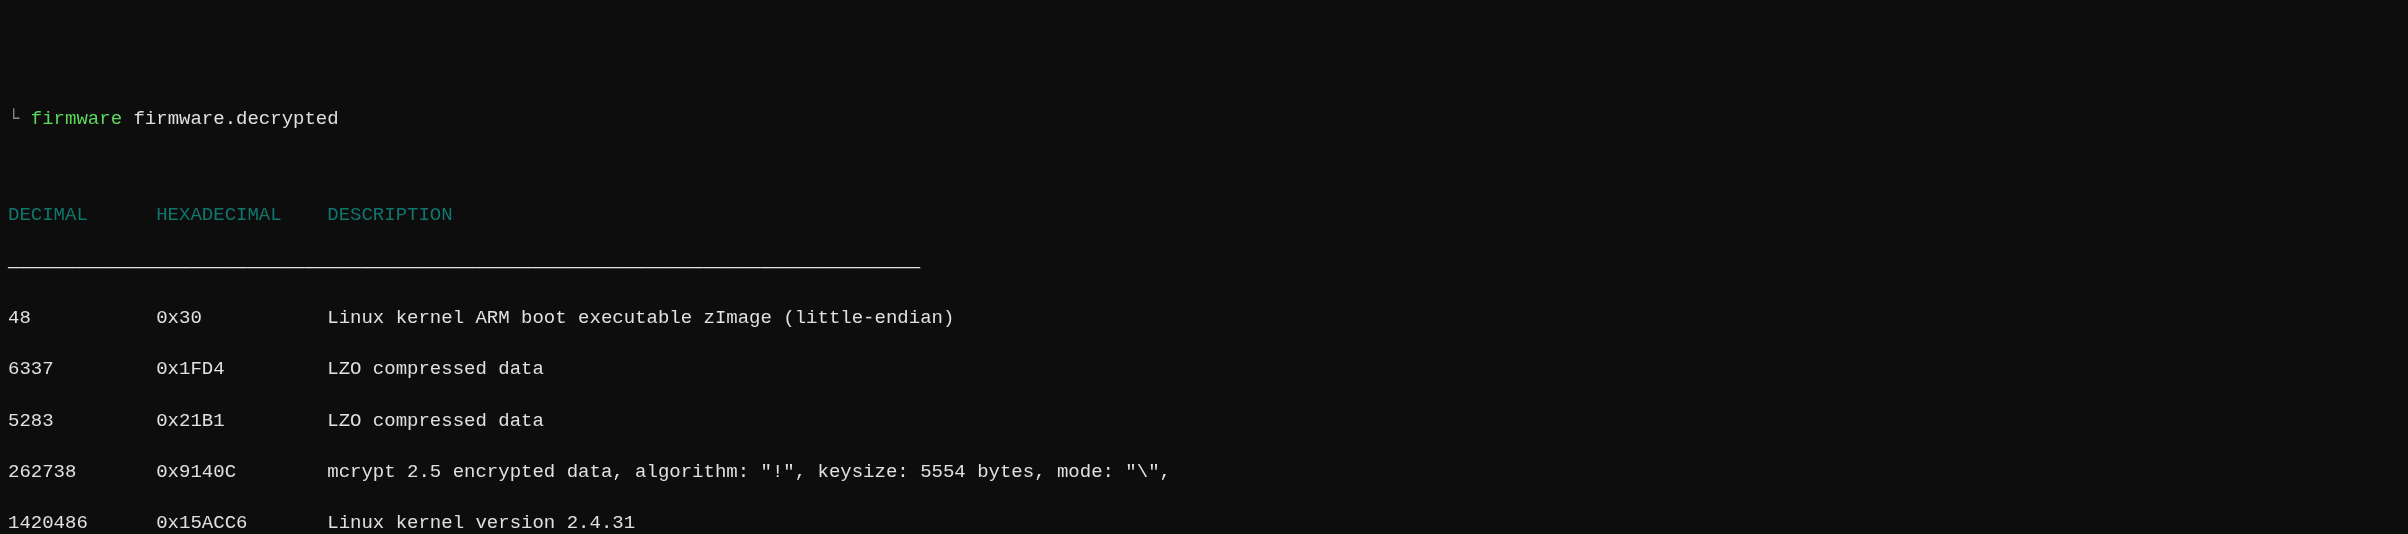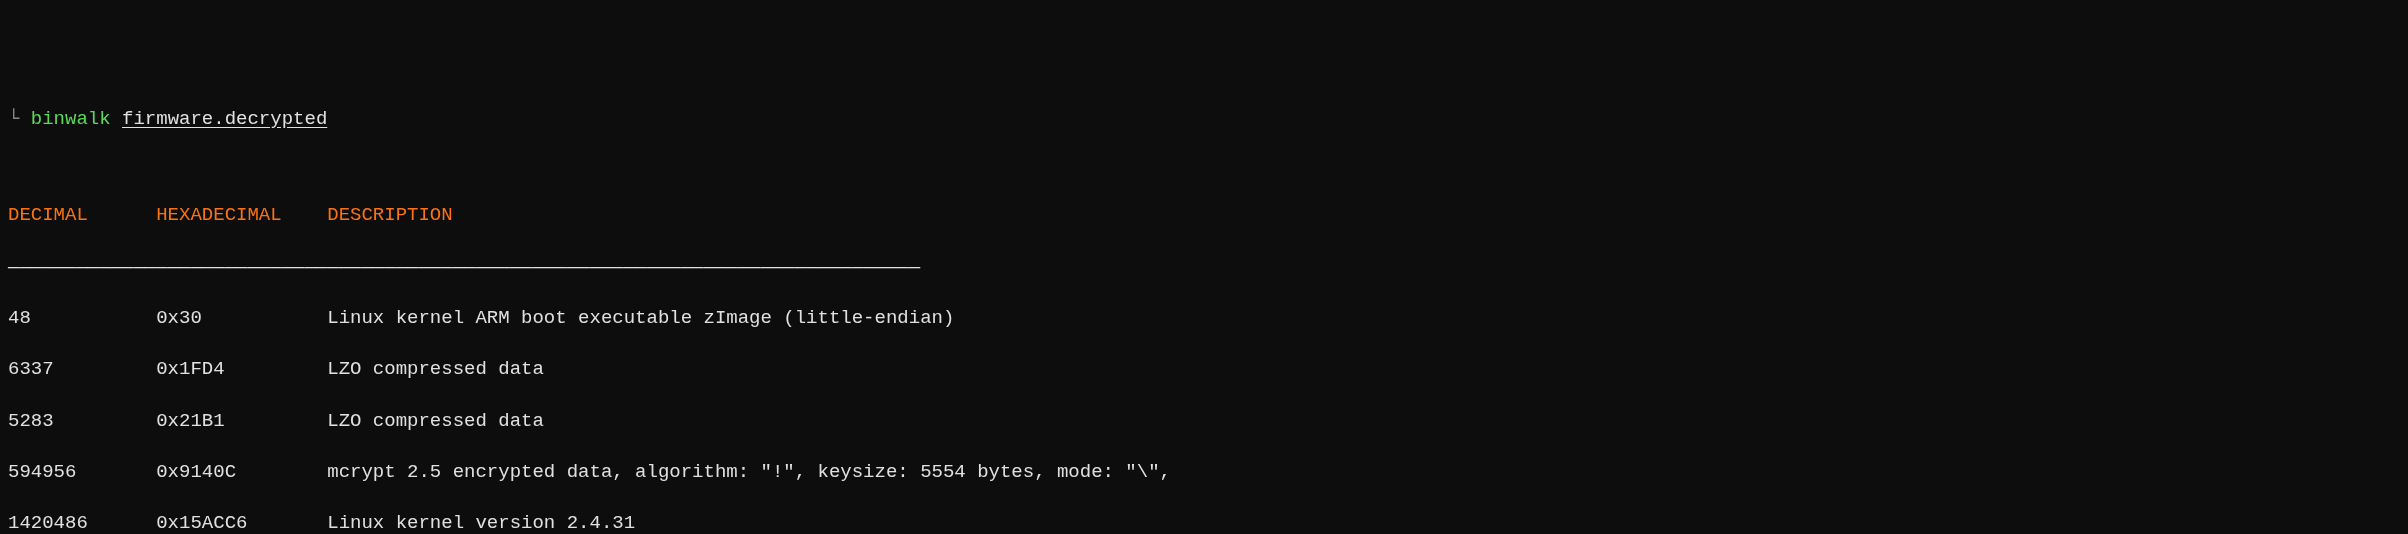--- a/index.html
+++ b/index.html
@@ -22,25 +22,24 @@
     }
     .prompt-char {
       color: #888;
     }
     .command {
       color: #5cd85c;
       font-weight: 500;
     }
     .argument {
       color: #e0e0e0;
-      text-decoration: underline;
       text-underline-offset: 3px;
     }
     .header-row {
-      color: #f97316;
+      color: #0f766e;
       margin-bottom: 0;
     }
     .separator {
       color: #e0e0e0;
       letter-spacing: 0;
     }
     .data-row {
       color: #e0e0e0;
       font-family: Liberation Mono, monospace;
     }
@@ -57,28 +56,28 @@
     }
     .spacer {
       height: 6px;
     }
   </style>
 </head>
 <body>
 
 
 
-<div class="prompt-line"><span class="prompt-char">└</span> <span class="command">binwalk</span> <span class="argument">firmware.decrypted</span></div>
+<div class="prompt-line"><span class="prompt-char">└</span> <span class="command">firmware</span> <span class="argument">firmware.decrypted</span></div>
 <div class="spacer"></div>
 <div class="header-row"><span class="col-decimal">DECIMAL</span><span class="col-hex">HEXADECIMAL</span><span class="col-desc">DESCRIPTION</span></div>
 <div class="separator">————————————————————————————————————————————————————————————————————————————————</div>
 <div class="data-row"><span class="col-decimal">48</span><span class="col-hex">0x30</span><span class="col-desc">Linux kernel ARM boot executable zImage (little-endian)</span></div>
 <div class="data-row"><span class="col-decimal">6337</span><span class="col-hex">0x1FD4</span><span class="col-desc">LZO compressed data</span></div>
 <div class="data-row"><span class="col-decimal">5283</span><span class="col-hex">0x21B1</span><span class="col-desc">LZO compressed data</span></div>
-<div class="data-row"><span class="col-decimal">594956</span><span class="col-hex">0x9140C</span><span class="col-desc">mcrypt 2.5 encrypted data, algorithm: "!", keysize: 5554 bytes, mode: "\",</span></div>
+<div class="data-row"><span class="col-decimal">262738</span><span class="col-hex">0x9140C</span><span class="col-desc">mcrypt 2.5 encrypted data, algorithm: "!", keysize: 5554 bytes, mode: "\",</span></div>
 <div class="data-row"><span class="col-decimal">1420486</span><span class="col-hex">0x15ACC6</span><span class="col-desc">Linux kernel version 2.4.31</span></div>
 
 
 
 
 
 
 
 
 

